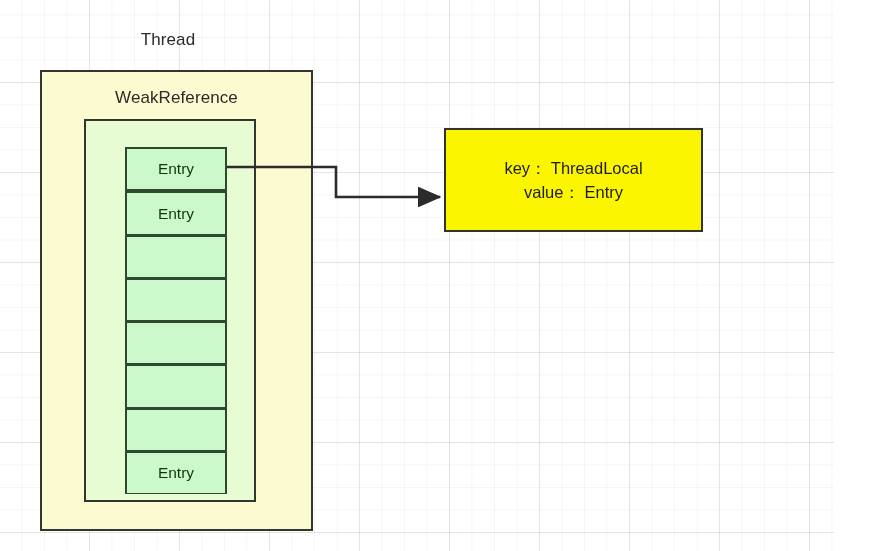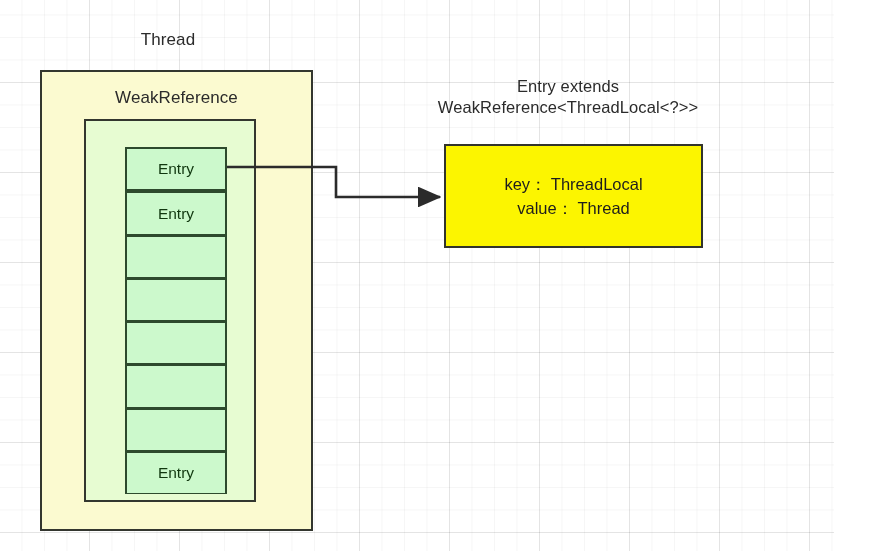--- a/index.html
+++ b/index.html
@@ -117,21 +117,21 @@
     top: 0;
     width: 878px;
     height: 551px;
     pointer-events: none;
   }
 
   
   #entry-detail-box {
     position: absolute;
     left: 444px;
-    top: 144px;
+    top: 128px;
     width: 259px;
     height: 104px;
     background: #fcf500;
     border: 2.6px solid #32342c;
     box-sizing: border-box;
     display: flex;
     flex-direction: column;
     align-items: center;
     justify-content: center;
   }
@@ -168,21 +168,19 @@
 
   <svg id="connector" viewBox="0 0 878 551" xmlns="http://www.w3.org/2000/svg">
     <defs>
       <marker id="arrowhead" markerWidth="9" markerHeight="8" refX="8.5" refY="4" orient="auto" markerUnits="strokeWidth">
         <path d="M0,0 L9,4 L0,8 z" fill="#2b2b2b"></path>
       </marker>
     </defs>
     <polyline points="227,167 336,167 336,197 440,197" fill="none" stroke="#2b2b2b" stroke-width="2.6" stroke-linejoin="miter" stroke-linecap="butt" marker-end="url(#arrowhead)"></polyline>
   </svg>
 
-  <div class="label" id="entry-extends-label">Entry extends
-WeakReference&lt;ThreadLocal&lt;?&gt;&gt;</div>
 
   <div id="entry-detail-box">
     <div class="detail-line">key： ThreadLocal</div>
-    <div class="detail-line">value： Thread</div>
+    <div class="detail-line">value： Entry</div>
   </div>
 
 </div>
 
 </body></html>

